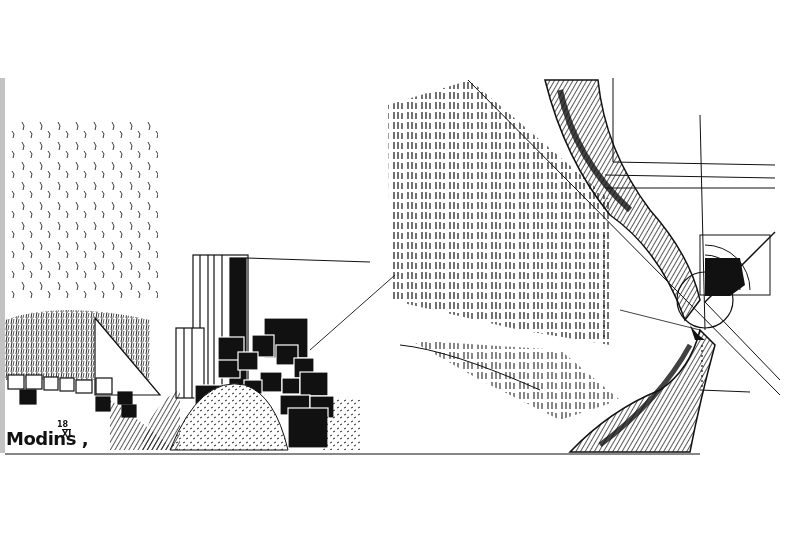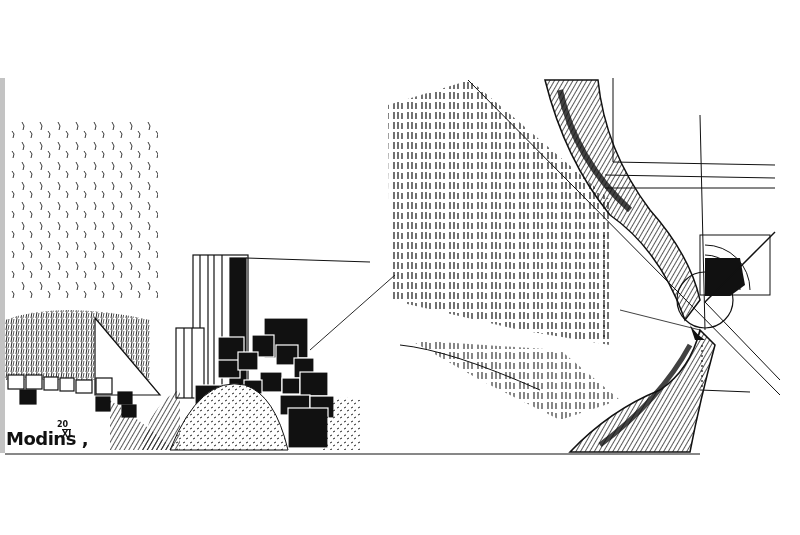--- a/index.html
+++ b/index.html
@@ -129,15 +129,15 @@
   <line x1="620" y1="310" x2="700" y2="330" stroke="#111" stroke-width="0.8"></line>
   <path d="M690 325 Q697 335 705 340 L695 340 Z" fill="#111"></path>
 
   <line x1="604" y1="235" x2="604" y2="340" stroke="#111" stroke-width="1.2" stroke-dasharray="2 3"></line>
   <line x1="702" y1="345" x2="702" y2="390" stroke="#111" stroke-width="1.2" stroke-dasharray="2 3"></line>
   <line x1="700" y1="390" x2="750" y2="392" stroke="#111" stroke-width="1"></line>
 </svg>
 
 <div class="sig">Modins ,</div>
 <div class="date">
-  <span>20</span>
+  <span>18</span>
   <span style="border-top:1px solid #111;margin-left:8px;">XI</span>
 </div>
 
 </body></html>

